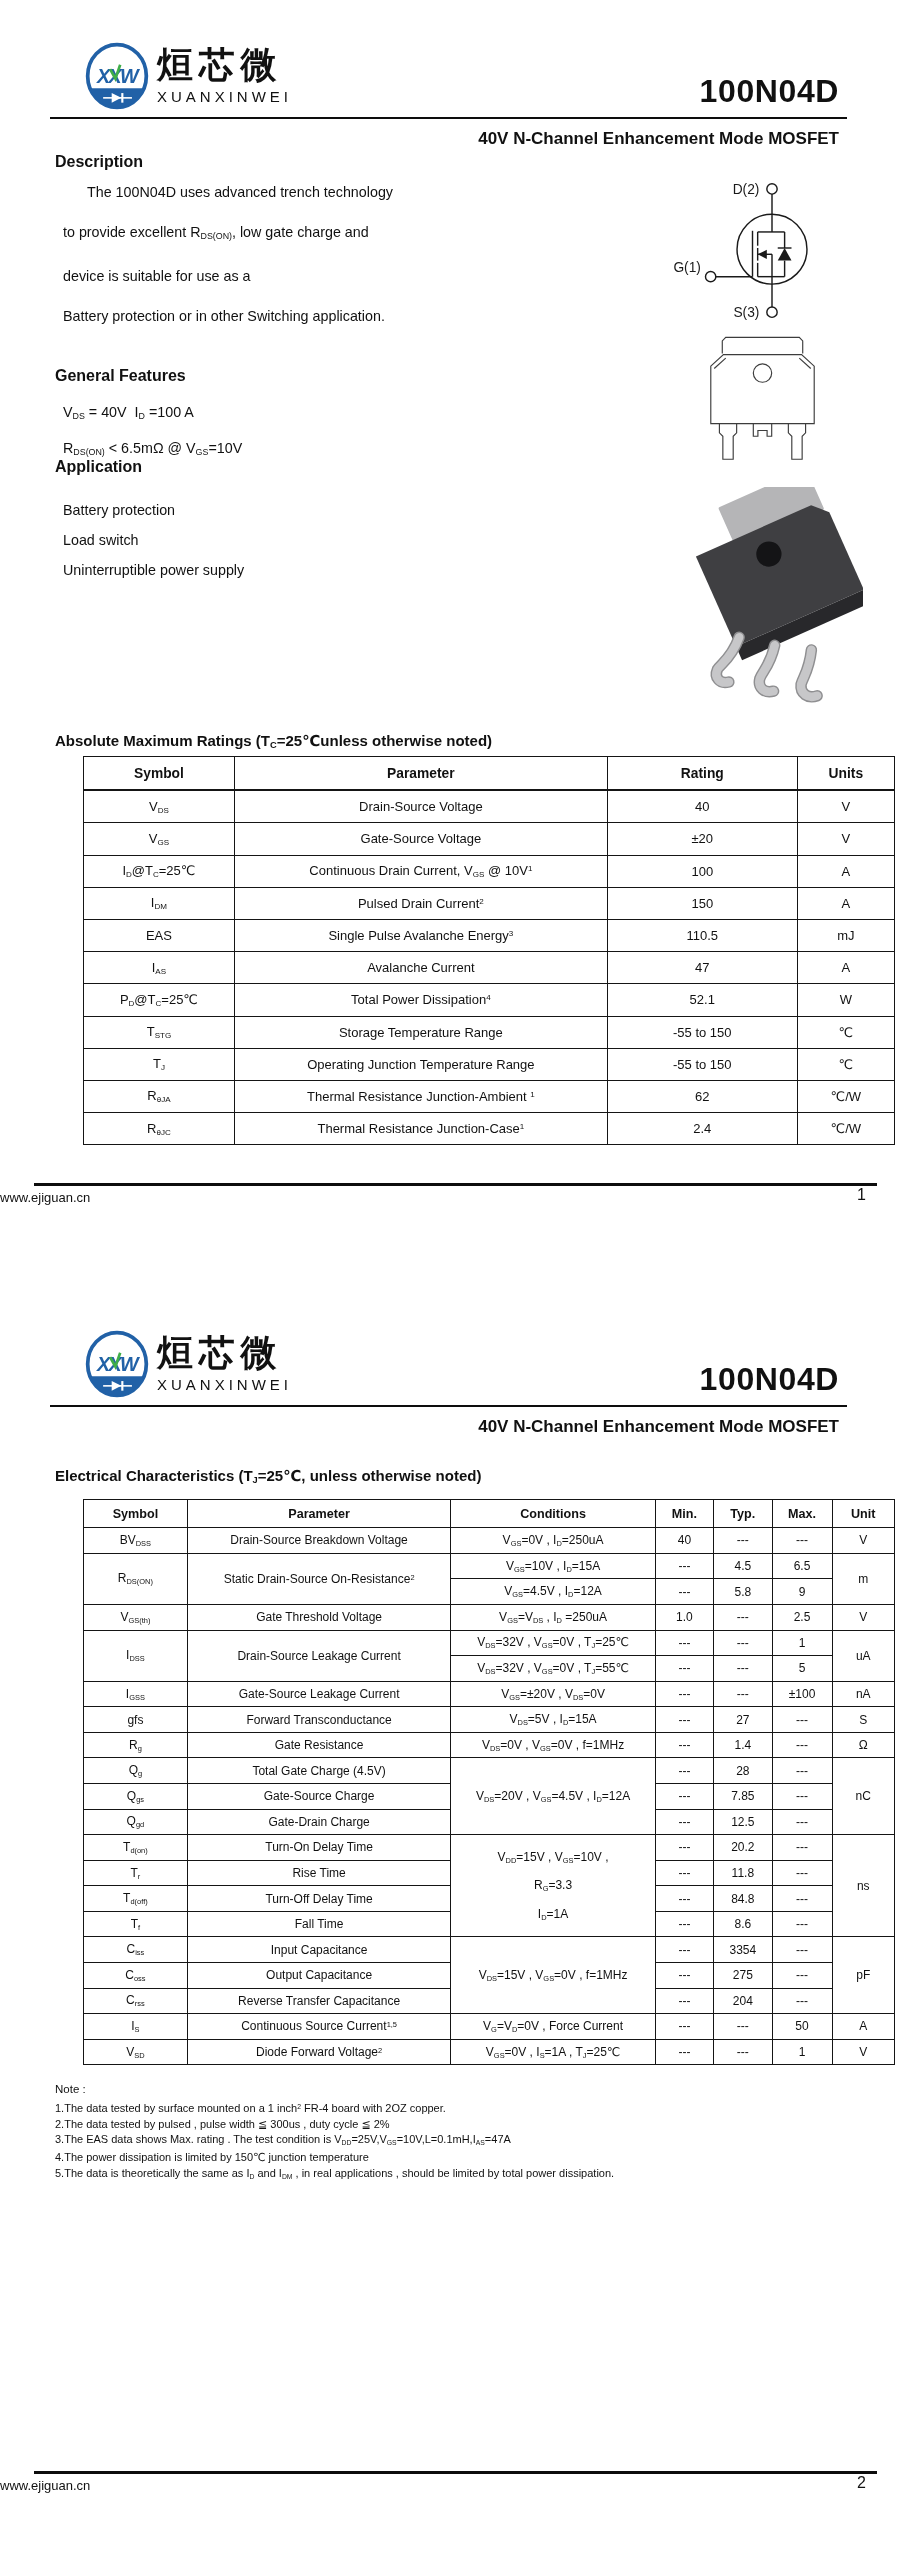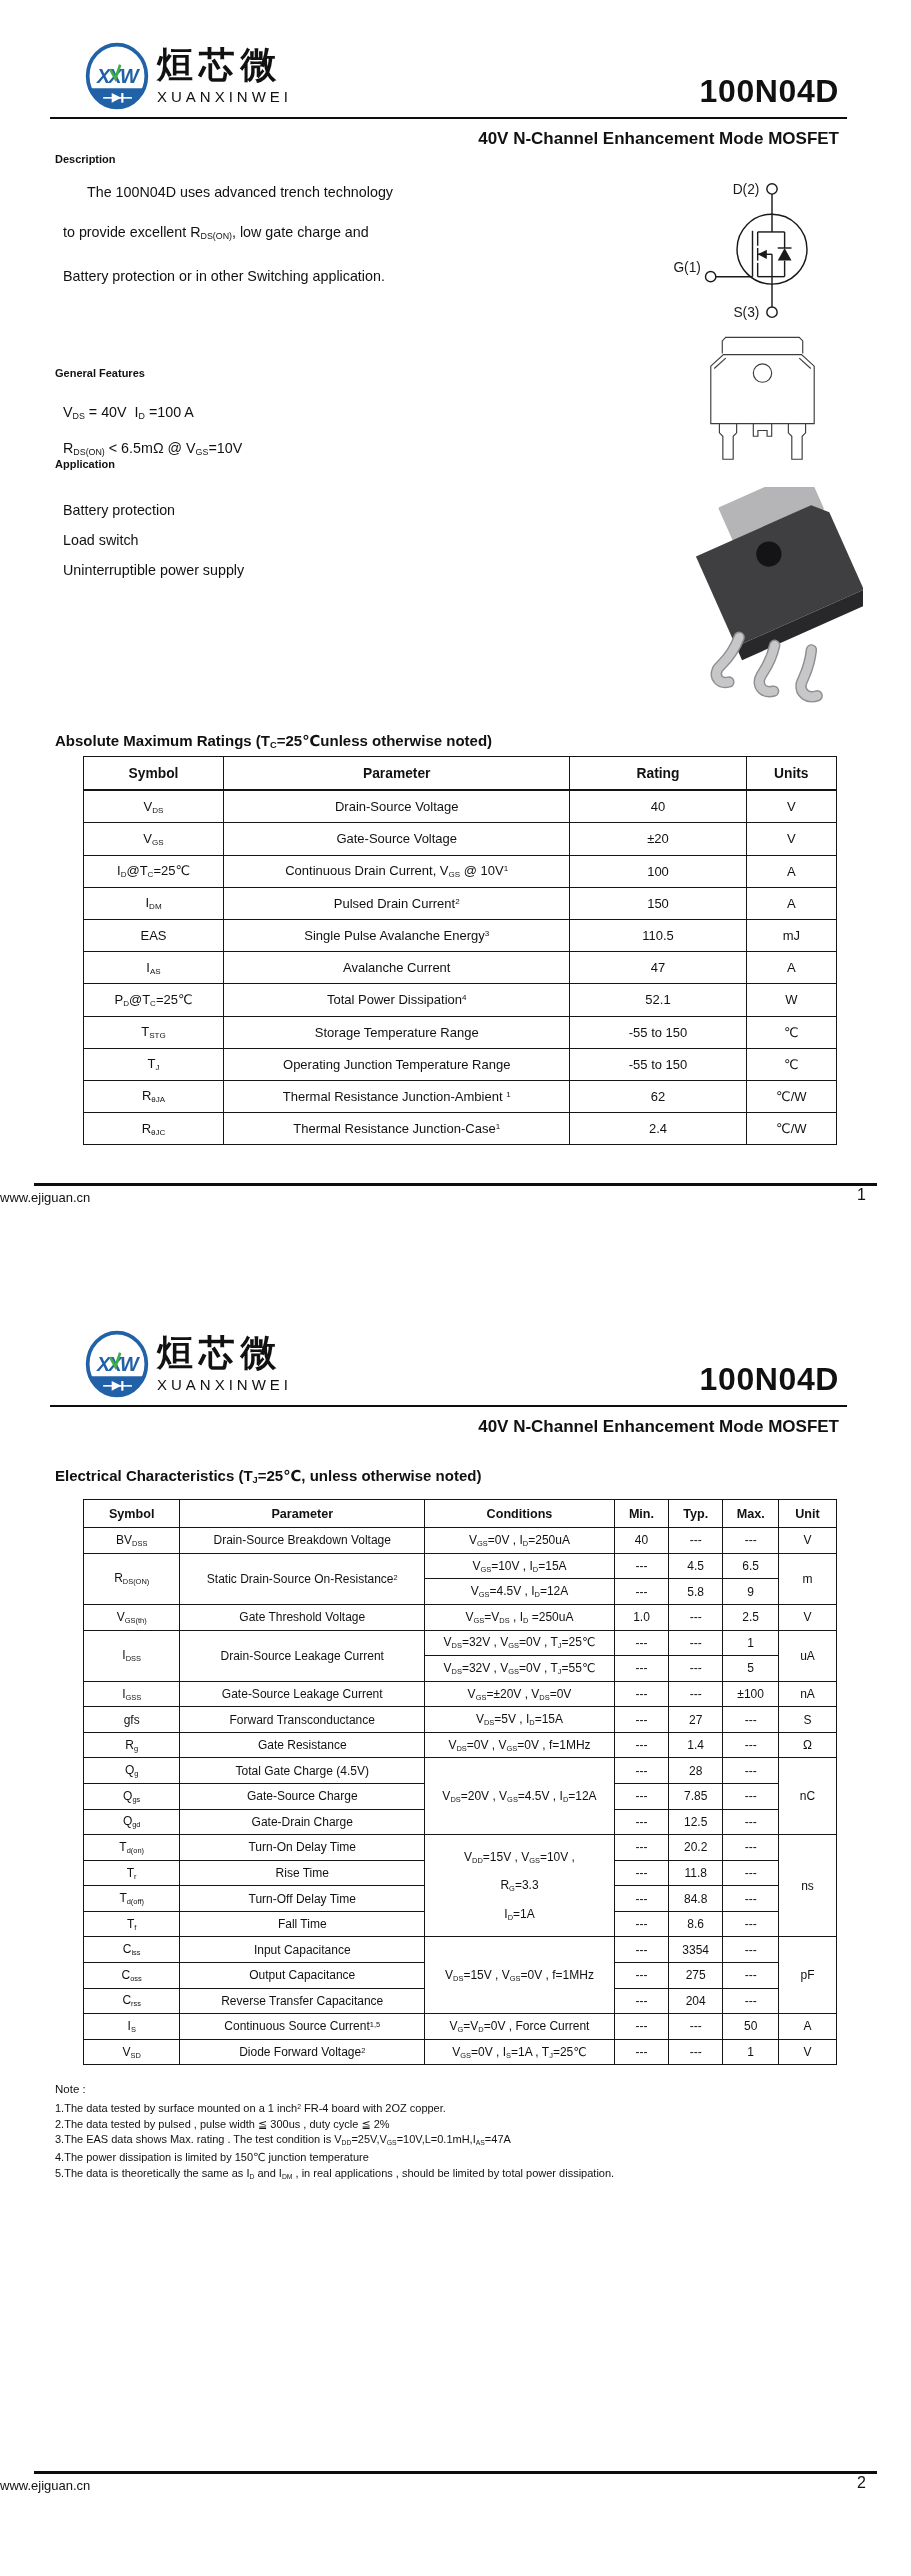--- a/index.html
+++ b/index.html
@@ -32,21 +32,21 @@
   .lg-dtri{fill:#fff;}
   .lg-dbar{fill:#fff;}
   .logo-text{margin-left:8px;}
   .logo-cn{font-size:36px;font-weight:bold;letter-spacing:5.7px;line-height:1.05;margin-top:4.6px;}
   .logo-en{font-size:15px;letter-spacing:4px;margin-top:5px;font-weight:500;}
   .hdr-part{position:absolute;right:72px;top:73px;font-size:32px;font-weight:bold;letter-spacing:0.6px;}
   .hdr-rule{position:absolute;left:50px;right:64px;top:117px;height:2.3px;background:#0d0d0d;}
   .hdr-sub{position:absolute;right:72px;top:129px;font-size:17px;font-weight:bold;}
 
   
-  .sec-h{position:absolute;left:55px;font-weight:bold;font-size:11px;}
+  .sec-h{position:absolute;left:55px;font-weight:bold;font-size:16px;}
   .txtcol{position:absolute;left:63px;width:419px;font-size:14.3px;}
   #desc-lines{top:172px;line-height:40px;}
   #desc-lines .line:first-child{padding-left:24px;}
   #feat-lines{top:396px;line-height:32px;}
   #app-lines{top:495px;line-height:30px;}
 
   
   .sym-svg{position:absolute;left:640px;top:162px;width:178px;height:172px;}
   .sym-svg line,.sym-svg path,.sym-svg circle{stroke:#1a1a1a;stroke-width:2.5;fill:none;}
   .sym-svg .filled{fill:#1a1a1a;stroke:none;}
@@ -55,21 +55,21 @@
   .outline-svg path,.outline-svg circle{stroke:#3c3c3c;stroke-width:2;fill:none;}
   .pkg3d-svg{position:absolute;left:691px;top:487px;width:172px;height:218px;}
   .pk-tab{fill:var(--pkg-light);}
   .pk-top{fill:var(--pkg-dark);}
   .pk-front{fill:var(--pkg-darker);}
   .pk-hole{fill:#141416;}
   .pk-lead-sh{stroke:var(--lead-dark);stroke-width:20;fill:none;stroke-linecap:round;stroke-linejoin:round;}
   .pk-lead{stroke:var(--lead-light);stroke-width:15;fill:none;stroke-linecap:round;stroke-linejoin:round;}
 
   
-  table.ds{border-collapse:collapse;table-layout:fixed;position:absolute;left:83px;width:754px;background:#fff;border-radius:28px;}
+  table.ds{border-collapse:collapse;table-layout:fixed;position:absolute;left:83px;width:812px;background:#fff;border-radius:28px;}
   table.ds th,table.ds td{border:1.1px solid #151515;text-align:center;vertical-align:middle;padding:1.1px 3.4px;}
   table.ds th{font-weight:bold;}
   #abs-table{top:756px;}
   #abs-table th{font-size:13.8px;height:30px;border-bottom-width:2.3px;}
   #abs-table td{font-size:13px;height:29px;}
   #ec-table{top:211px;}
   #ec-table th{font-size:12.6px;height:25px;border-bottom-width:1.7px;}
   #ec-table td{font-size:12px;height:22.4px;padding:1.1px 2.9px;}
   td.al-left{text-align:left;padding-left:4.6px;}
   td.va-bottom{vertical-align:bottom;padding-bottom:4.6px;}
@@ -115,20 +115,21 @@
     </div>
   </div>
   <div class="hdr-part">100N04D</div>
   <div class="hdr-rule"></div>
   <div class="hdr-sub">40V N-Channel Enhancement Mode MOSFET</div>
 
   <div class="sec-h" style="top:153px">Description</div>
   <div class="txtcol" id="desc-lines">
       <div class="line">The 100N04D uses advanced trench technology</div>
       <div class="line">to provide excellent R<sub>DS(ON)</sub>, low gate charge and</div>
+      <div class="line">device is suitable for use as a</div>
       <div class="line">Battery protection or in other Switching application.</div>
     </div>
 
   <div class="sec-h" style="top:367px">General Features</div>
   <div class="txtcol" id="feat-lines">
       <div class="line">V<sub>DS</sub> = 40V&nbsp;&nbsp;I<sub>D</sub> =100 A</div>
       <div class="line">R<sub>DS(ON)</sub> &lt; 6.5mΩ @ V<sub>GS</sub>=10V</div>
     </div>
 
   <div class="sec-h" style="top:458px">Application</div>

